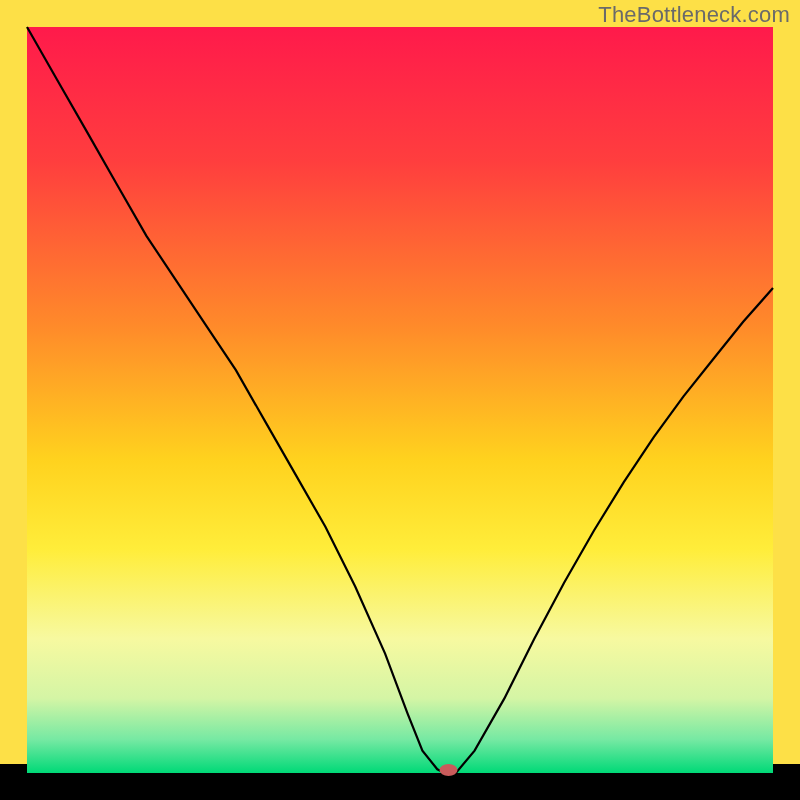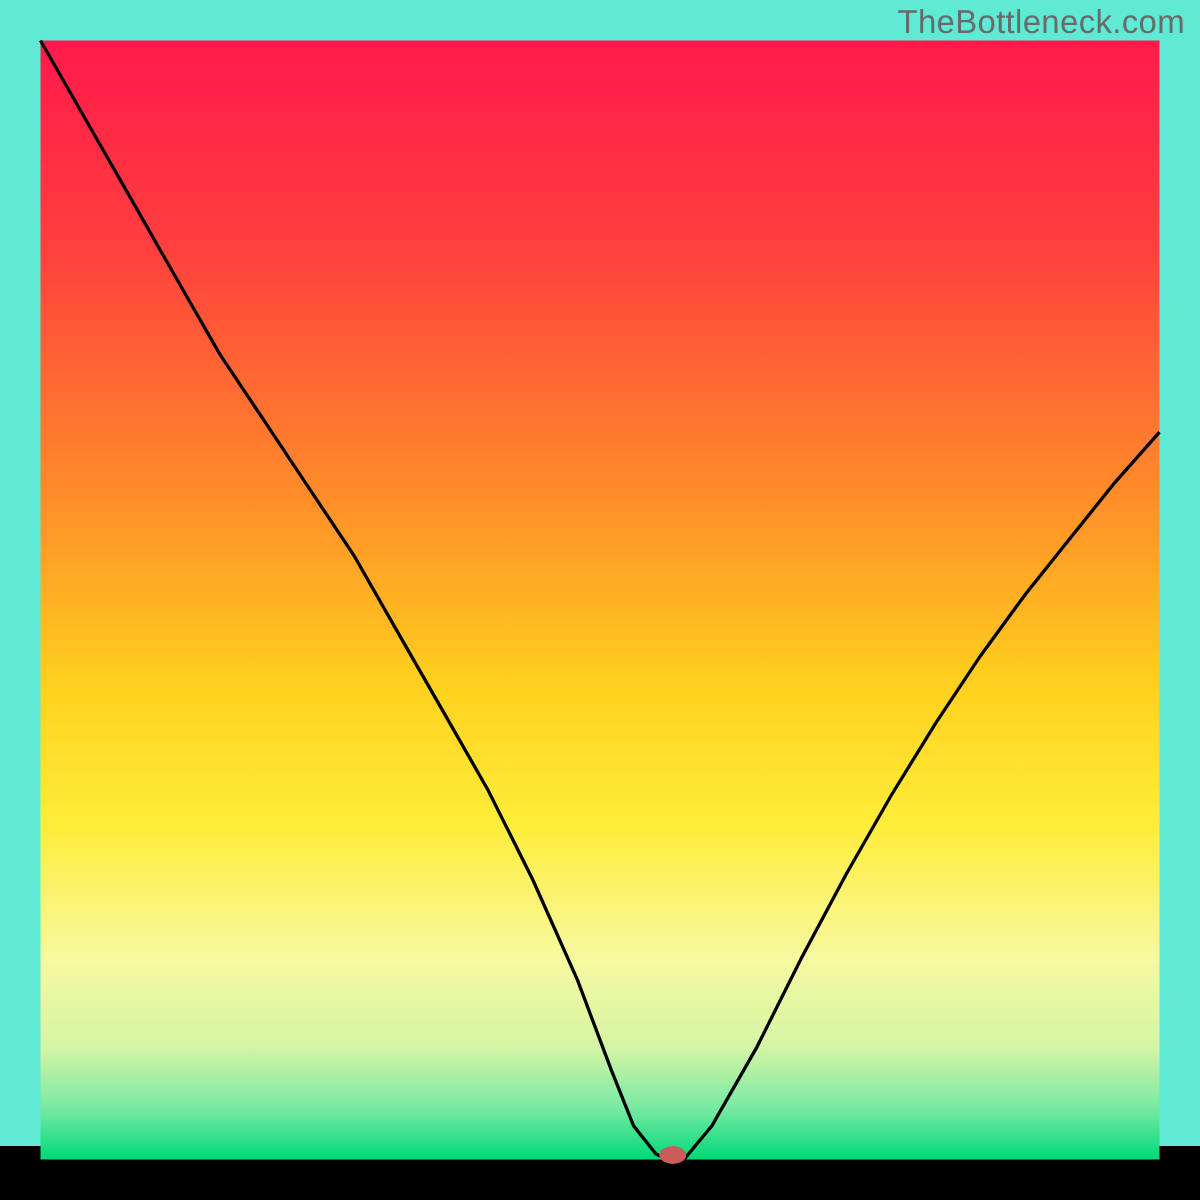--- a/index.html
+++ b/index.html
@@ -8,21 +8,21 @@
     width: 800px;
     height: 800px;
     overflow: hidden;
     background: #000;
     font-family: Arial, Helvetica, sans-serif;
   }
   .frame {
     position: relative;
     width: 800px;
     height: 764px;
-    background: #5eead4;
+    background: #fde047;
   }
   .watermark {
     position: absolute;
     top: 2px;
     right: 10px;
     color: #6a6a6a;
     font-size: 22px;
     font-weight: 500;
     letter-spacing: 0.2px;
     z-index: 10;

